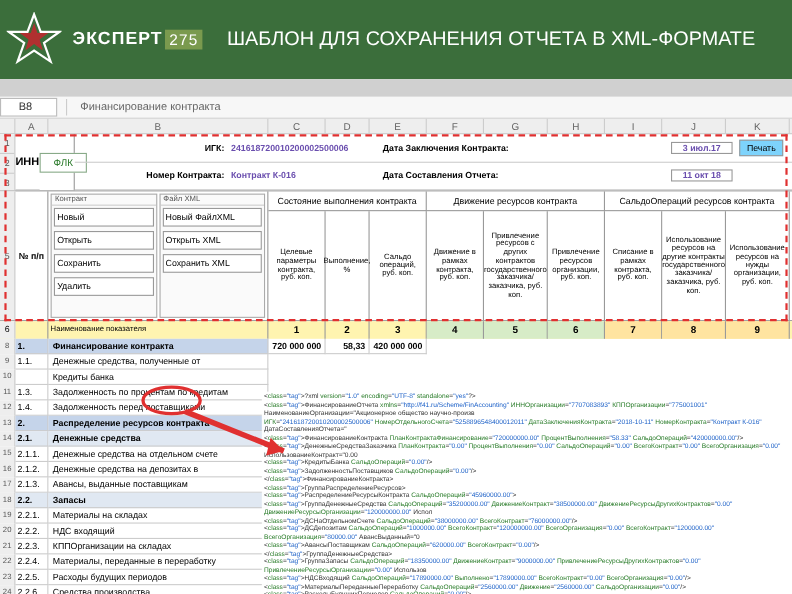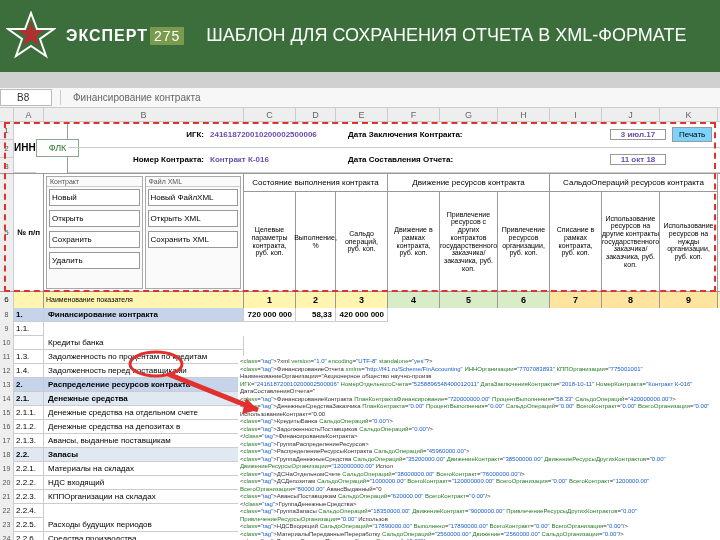--- a/index.html
+++ b/index.html
@@ -194,20 +194,21 @@
         <span class="rn">8</span>
         <span class="a">1.</span>
         <span class="b">Финансирование контракта</span>
         <span class="v" style="width:52px">720 000 000</span>
         <span class="v" style="width:40px">58,33</span>
         <span class="v" style="width:52px">420 000 000</span>
       </div>
       <div class="data-row ">
         <span class="rn">9</span>
         <span class="a">1.1.</span>
+        <span class="b">Денежные средства, полученные от</span>
       </div>
       <div class="data-row ">
         <span class="rn">10</span>
         <span class="a"></span>
         <span class="b">Кредиты банка</span>
       </div>
       <div class="data-row ">
         <span class="rn">11</span>
         <span class="a">1.3.</span>
         <span class="b">Задолженность по процентам по кредитам</span>
@@ -258,20 +259,21 @@
         <span class="b">НДС входящий</span>
       </div>
       <div class="data-row ">
         <span class="rn">21</span>
         <span class="a">2.2.3.</span>
         <span class="b">КППОрганизации на складах</span>
       </div>
       <div class="data-row ">
         <span class="rn">22</span>
         <span class="a">2.2.4.</span>
+        <span class="b">Материалы, переданные в переработку</span>
       </div>
       <div class="data-row ">
         <span class="rn">23</span>
         <span class="a">2.2.5.</span>
         <span class="b">Расходы будущих периодов</span>
       </div>
       <div class="data-row ">
         <span class="rn">24</span>
         <span class="a">2.2.6.</span>
         <span class="b">Средства производства</span>

